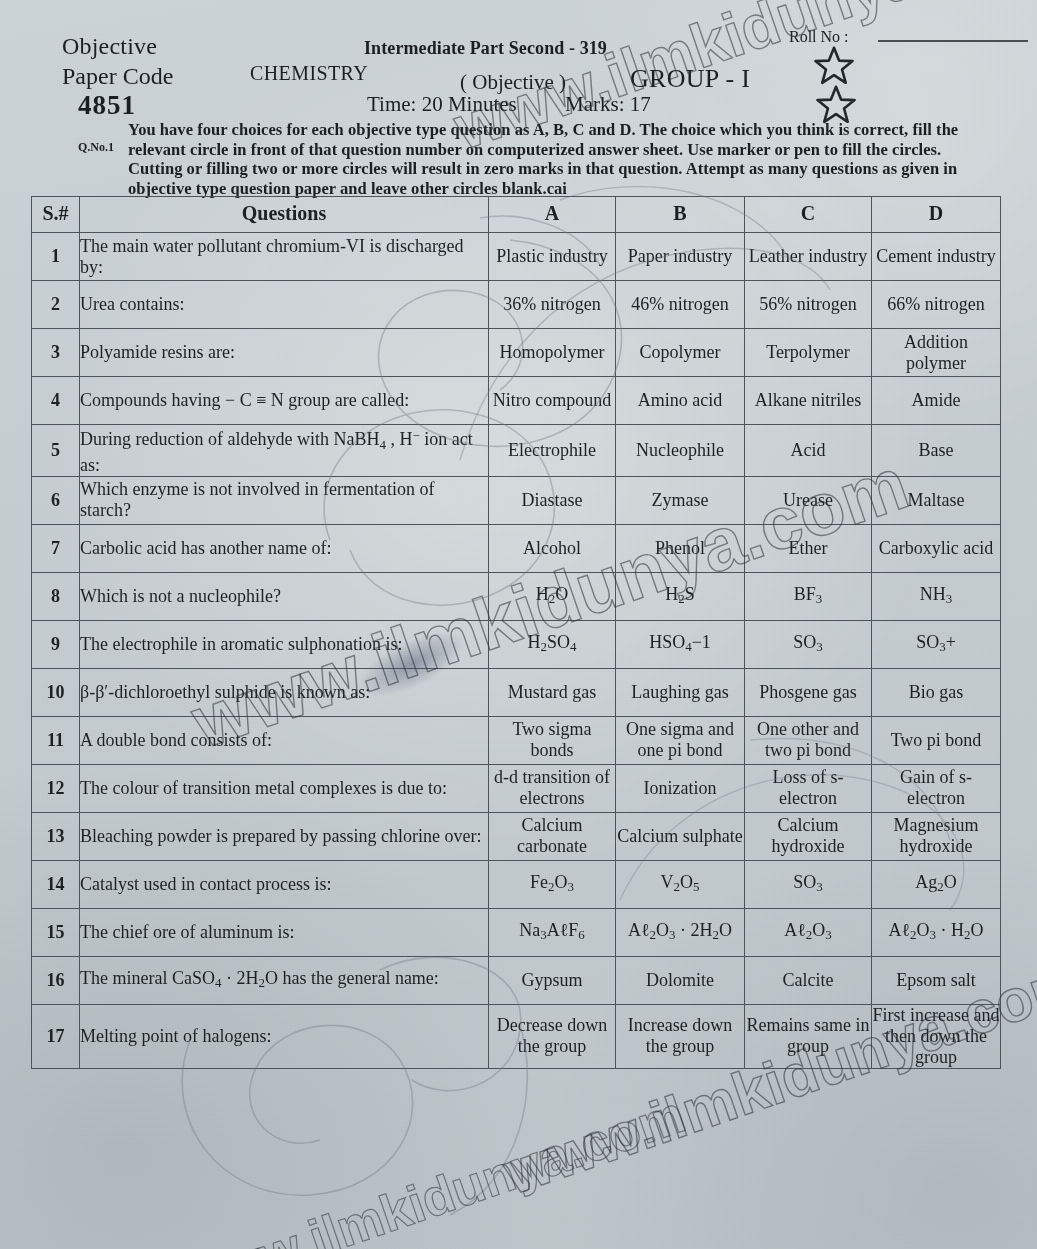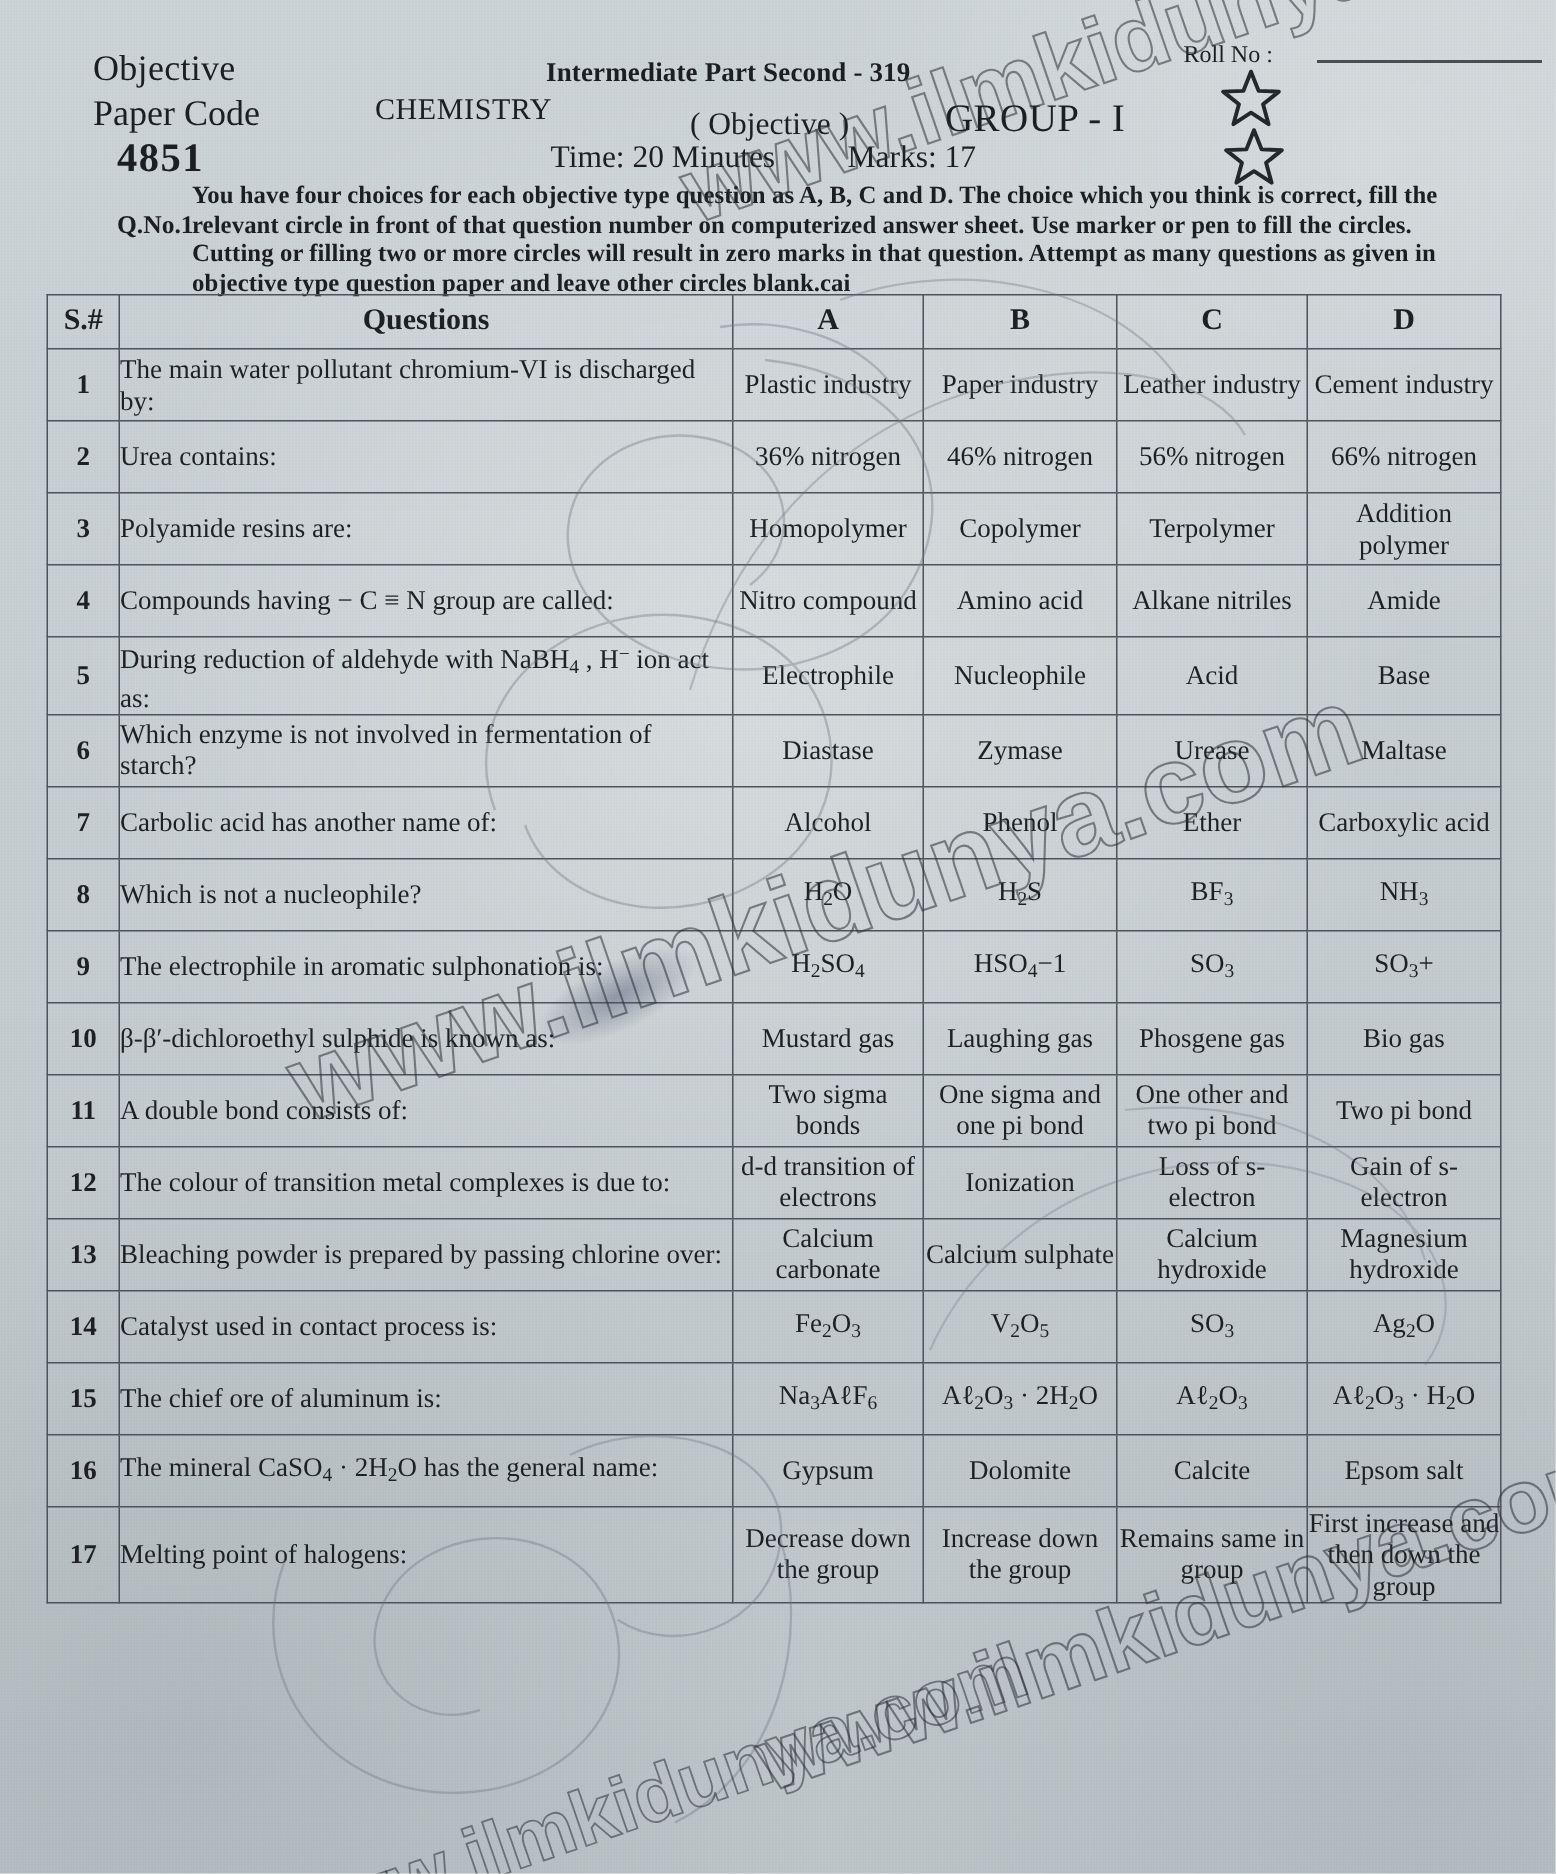--- a/index.html
+++ b/index.html
@@ -49,21 +49,21 @@
   .lbl-rollno{left:789px;top:28px;font-size:16px;}
   .rollline{position:absolute;left:878px;top:40px;width:150px;height:0;
     border-bottom:2px solid #2b3034;opacity:.82;}
 
   .star{position:absolute;color:#23282c;font-size:0;}
   .star svg{display:block;}
   .star1{left:812px;top:45px;}
   .star2{left:814px;top:84px;}
 
   
-  .lbl-qno{left:78px;top:140px;font-size:17px;font-weight:bold;text-align:right;}
+  .lbl-qno{left:78px;top:140px;font-size:12px;font-weight:bold;text-align:right;}
   .instr{
     position:absolute;left:128px;top:120px;width:885px;
     font-size:16.5px;font-weight:bold;line-height:19.5px;
     letter-spacing:.05px;text-align:left;
   }
   .instr p{margin:0;}
 
   
   #tbl{
     position:absolute;left:31px;top:196px;width:965px;

